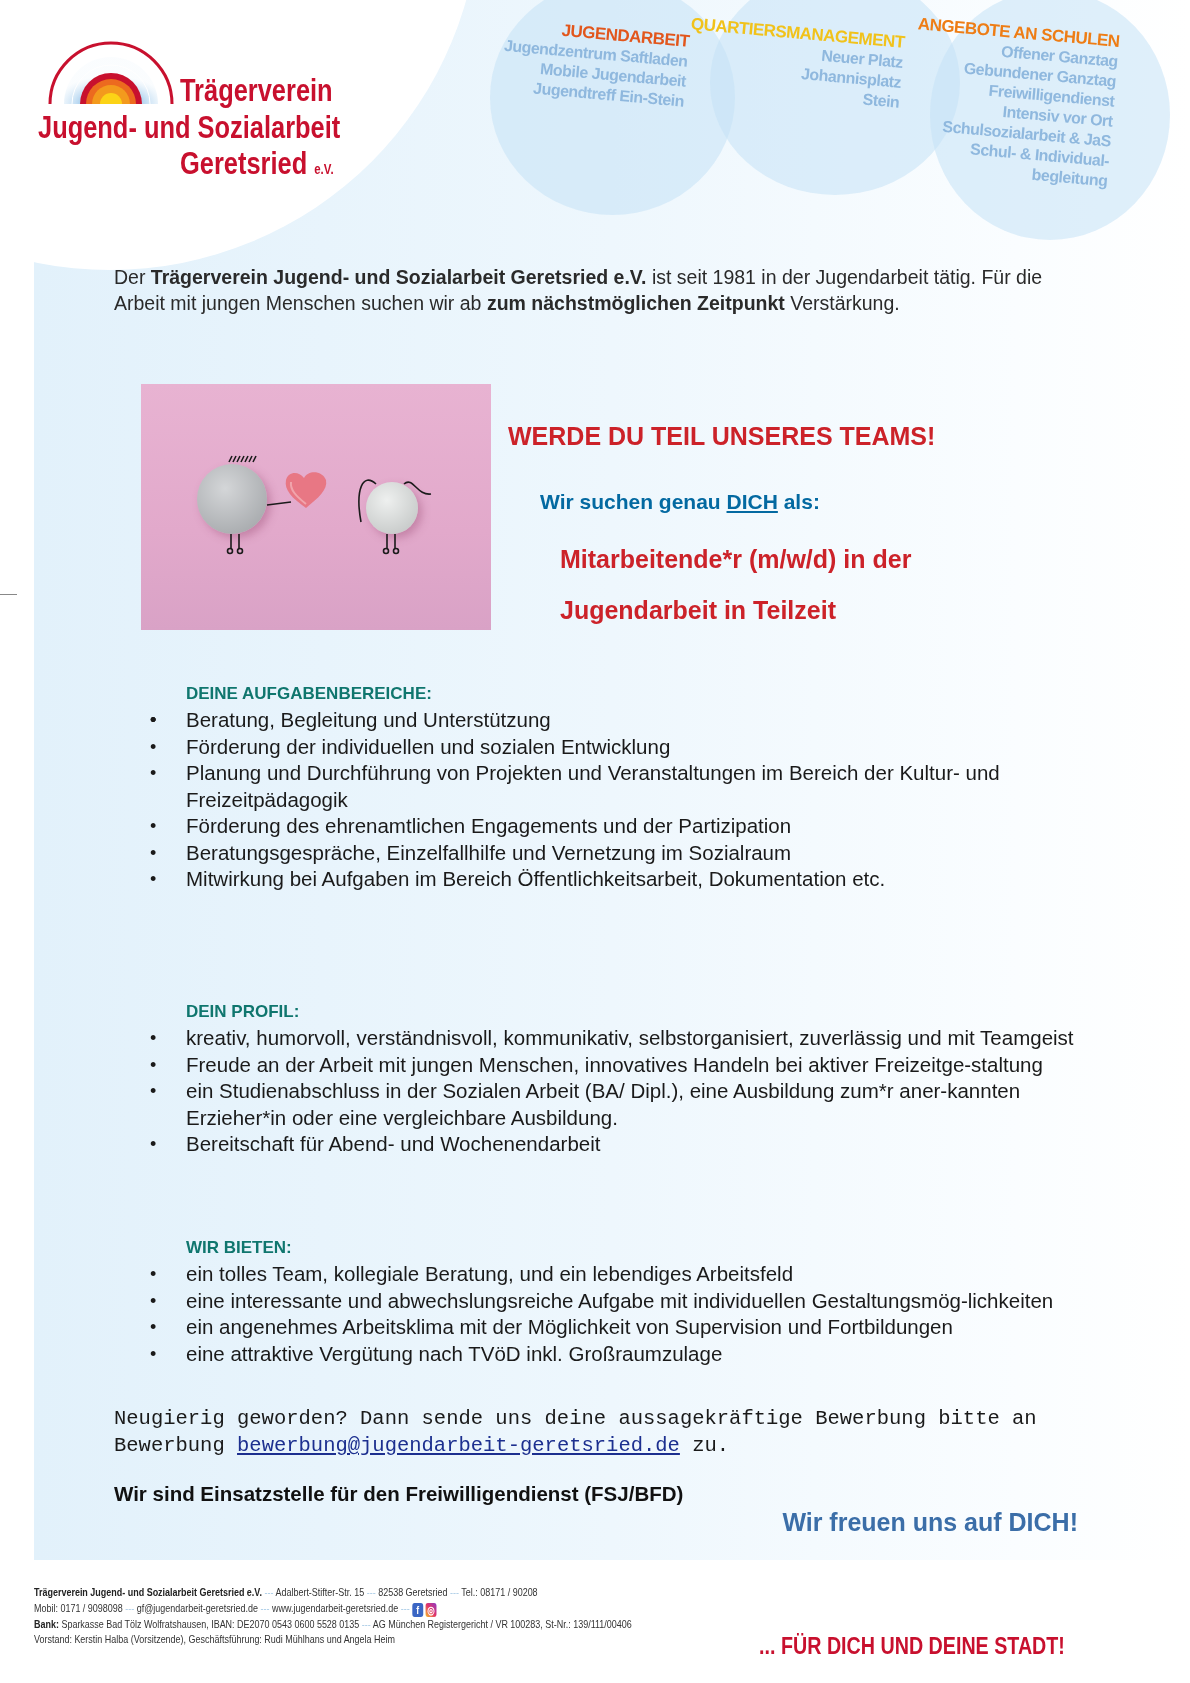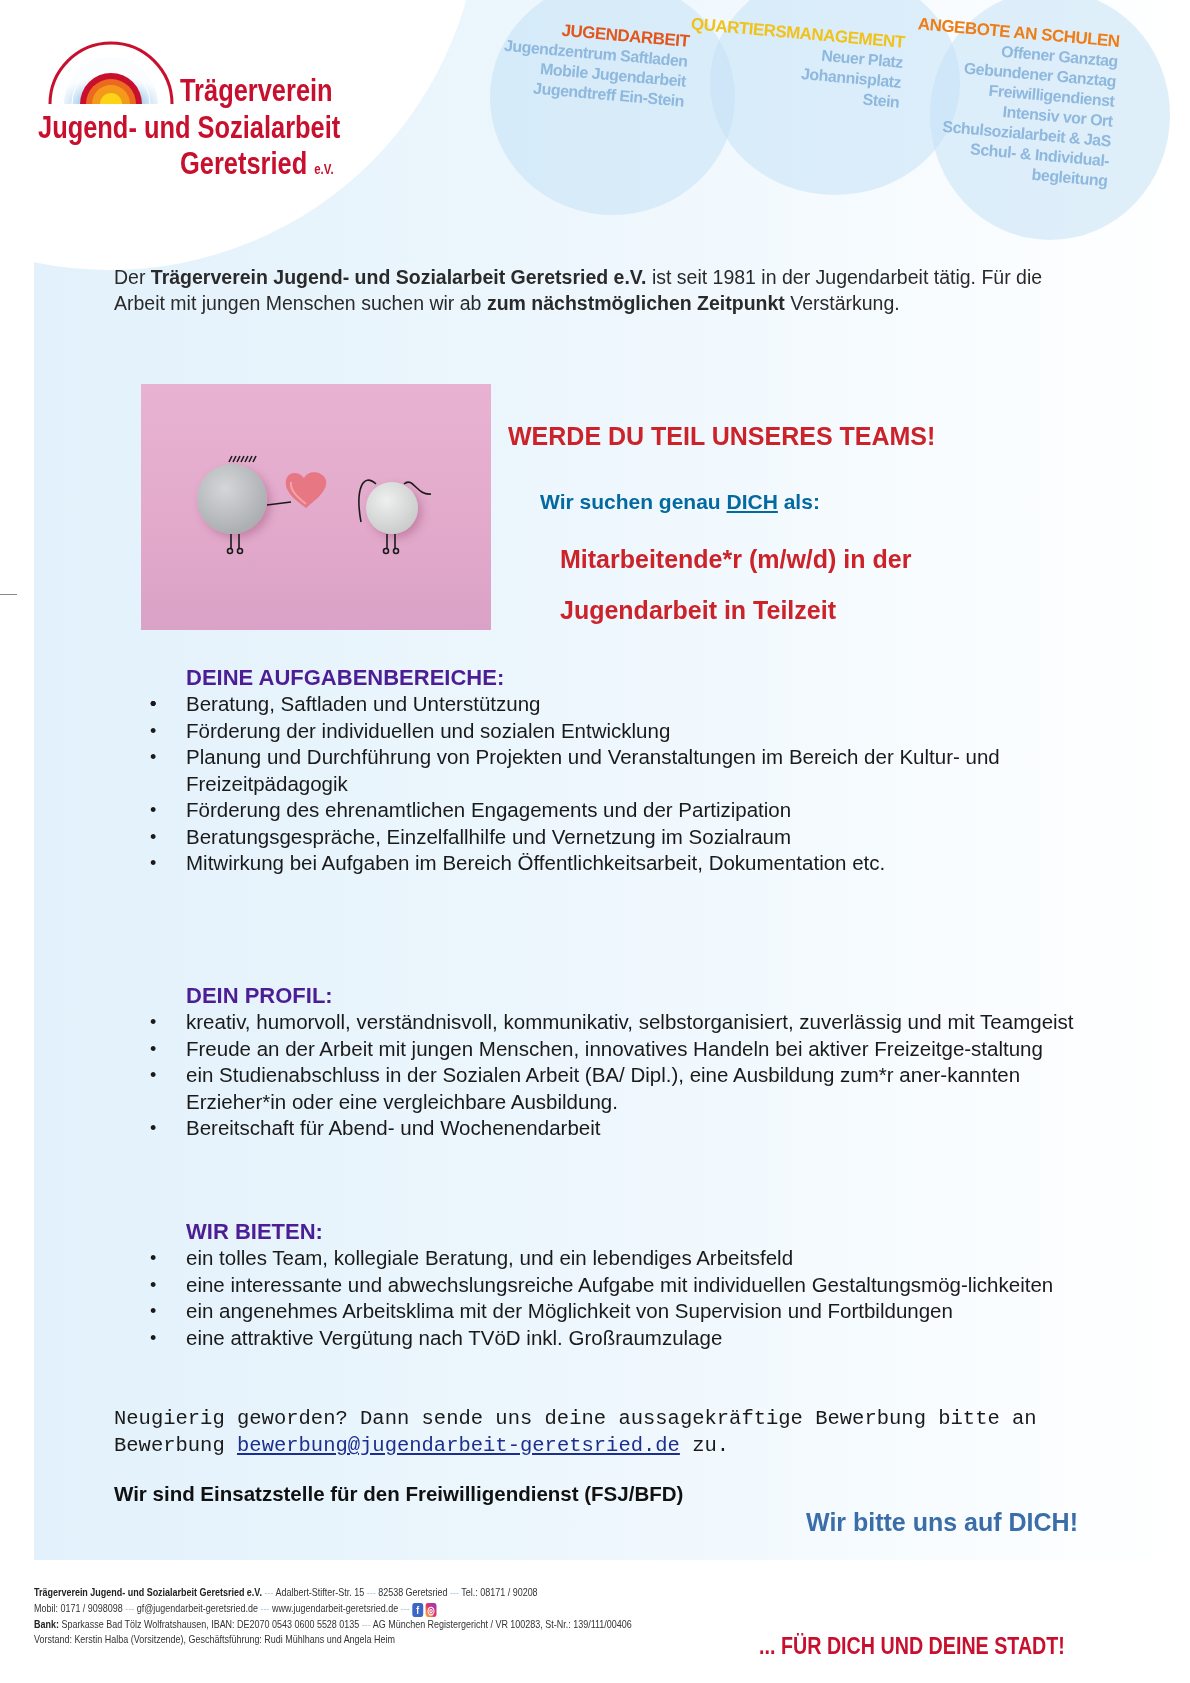--- a/index.html
+++ b/index.html
@@ -86,22 +86,23 @@
   .search-line u { text-decoration: underline; }
   .job-title {
     position: absolute; left: 540px; top: 534px; width: 520px;
     font-size: 25px; font-weight: bold; color: #cc2229; line-height: 51px; margin-left: 20px;
   }
 
   .section {
     position: absolute; left: 148px; width: 960px;
   }
   .sec-title {
-    margin-left: 38px; font-size: 22px; font-weight: bold; color: #4c1d95;
+    margin-left: 38px; font-size: 17px; font-weight: bold; color: #0f766e;
     line-height: 26px;
+    margin-top: 16px;
   }
   ul.blist { list-style: none; margin: 0; padding: 0; }
   ul.blist li {
     position: relative; padding-left: 38px; font-size: 20.5px; line-height: 26.5px; color: #1a1a1a;
   }
   ul.blist li .bullet {
     position: absolute; left: 2px; top: 0; font-size: 18px;
   }
   .s1 { top: 665px; }
   .s2 { top: 983px; }
@@ -223,21 +224,21 @@
 <div class="job-title">
   <div>Mitarbeitende*r (m/w/d) in der</div>
   <div>Jugendarbeit in Teilzeit</div>
 </div>
 
 <div class="section s1">
   <div class="sec-title">DEINE AUFGABENBEREICHE:</div>
   <ul class="blist">
     <li><span class="bullet">•</span></li>
     <li><span class="bullet">•</span></li>
-    <li><span class="bullet">•</span><span>Beratung, Saftladen und Unterstützung</span></li>
+    <li><span class="bullet">•</span><span>Beratung, Begleitung und Unterstützung</span></li>
     <li><span class="bullet">•</span><span>Förderung der individuellen und sozialen Entwicklung</span></li>
     <li><span class="bullet">•</span><span>Planung und Durchführung von Projekten und Veranstaltungen im Bereich der Kultur- und Freizeitpädagogik</span></li>
     <li><span class="bullet">•</span><span>Förderung des ehrenamtlichen Engagements und der Partizipation</span></li>
     <li><span class="bullet">•</span><span>Beratungsgespräche, Einzelfallhilfe und Vernetzung im Sozialraum</span></li>
     <li><span class="bullet">•</span><span>Mitwirkung bei Aufgaben im Bereich Öffentlichkeitsarbeit, Dokumentation etc.</span></li>
   </ul>
 </div>
 
 <div class="section s2">
   <div class="sec-title">DEIN PROFIL:</div>
@@ -254,21 +255,21 @@
   <ul class="blist">
     <li><span class="bullet">•</span><span>ein tolles Team, kollegiale Beratung, und ein lebendiges Arbeitsfeld</span></li>
     <li><span class="bullet">•</span><span>eine interessante und abwechslungsreiche Aufgabe mit individuellen Gestaltungsmög-lichkeiten</span></li>
     <li><span class="bullet">•</span><span>ein angenehmes Arbeitsklima mit der Möglichkeit von Supervision und Fortbildungen</span></li>
     <li><span class="bullet">•</span><span>eine attraktive Vergütung nach TVöD inkl. Großraumzulage</span></li>
   </ul>
 </div>
 
 <div class="apply"><span>Neugierig geworden? Dann sende uns deine aussagekräftige Bewerbung bitte an Bewerbung </span><a title="bewerbung@jugendarbeit-geretsried.de">bewerbung@jugendarbeit-geretsried.de</a><span> zu.</span></div>
 <div class="fsj">Wir sind Einsatzstelle für den Freiwilligendienst (FSJ/BFD)</div>
-<div class="freuen">Wir bitte uns auf DICH!</div>
+<div class="freuen">Wir freuen uns auf DICH!</div>
 
 <div class="footer">
   <div><b>Trägerverein Jugend- und Sozialarbeit Geretsried e.V.</b> <span class="sep">---</span> <span>Adalbert-Stifter-Str. 15</span> <span class="sep">---</span> <span>82538 Geretsried</span> <span class="sep">---</span> <span>Tel.: 08171 / 90208</span></div>
   <div><span>Mobil: 0171 / 9098098</span> <span class="sep">---</span> <span>gf@jugendarbeit-geretsried.de</span> <span class="sep">---</span> <span>www.jugendarbeit-geretsried.de</span> <span class="sep">---</span> <span class="social fb">f</span> <span class="social ig">◎</span></div>
   <div><b>Bank:</b> <span>Sparkasse Bad Tölz Wolfratshausen, IBAN: DE2070 0543 0600 5528 0135</span> <span class="sep">---</span> <span>AG München Registergericht / VR 100283, St-Nr.: 139/111/00406</span></div>
   <div><span>Vorstand: Kerstin Halba (Vorsitzende), Geschäftsführung: Rudi Mühlhans und Angela Heim</span></div>
 </div>
 <div class="slogan">... FÜR DICH UND DEINE STADT!</div>
 
 </body></html>

